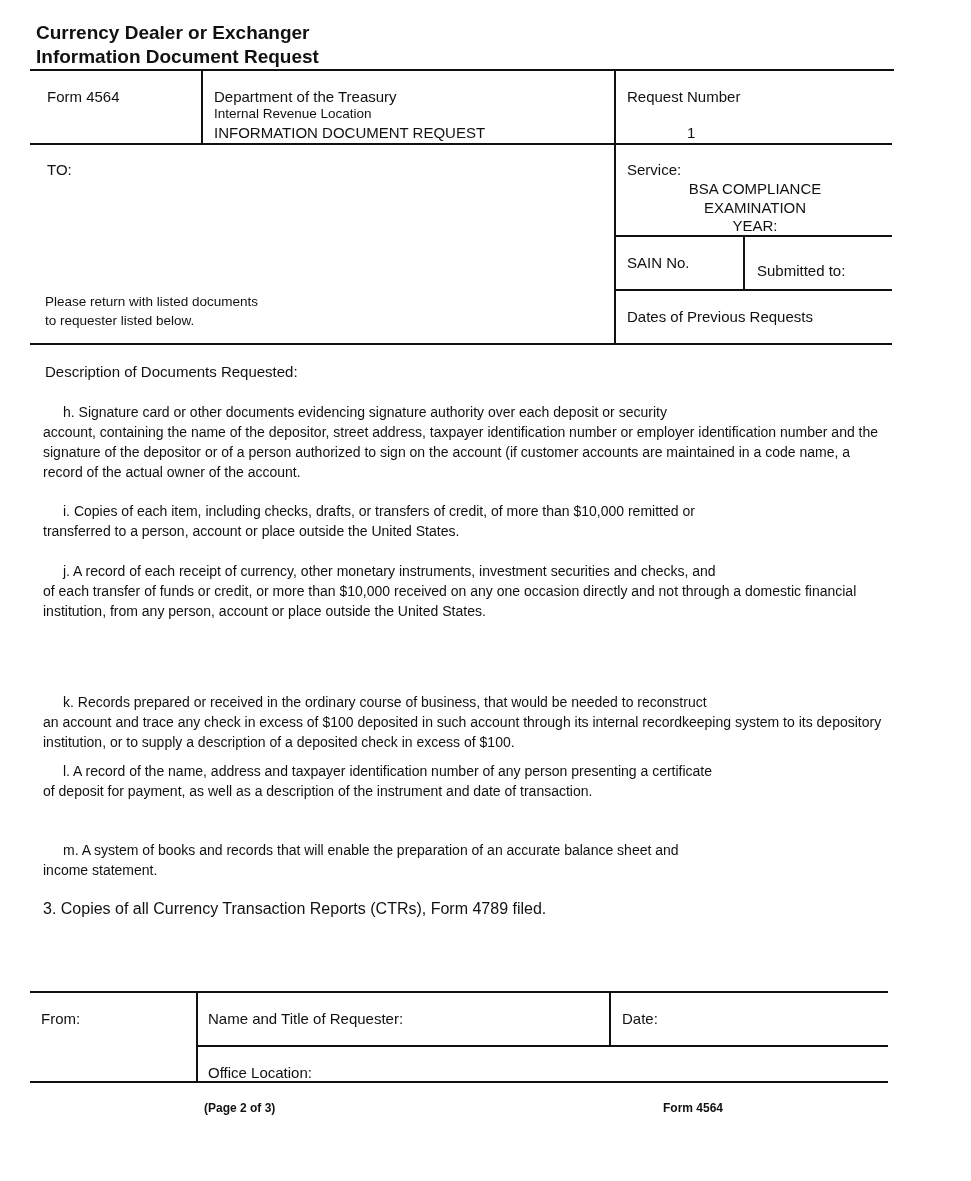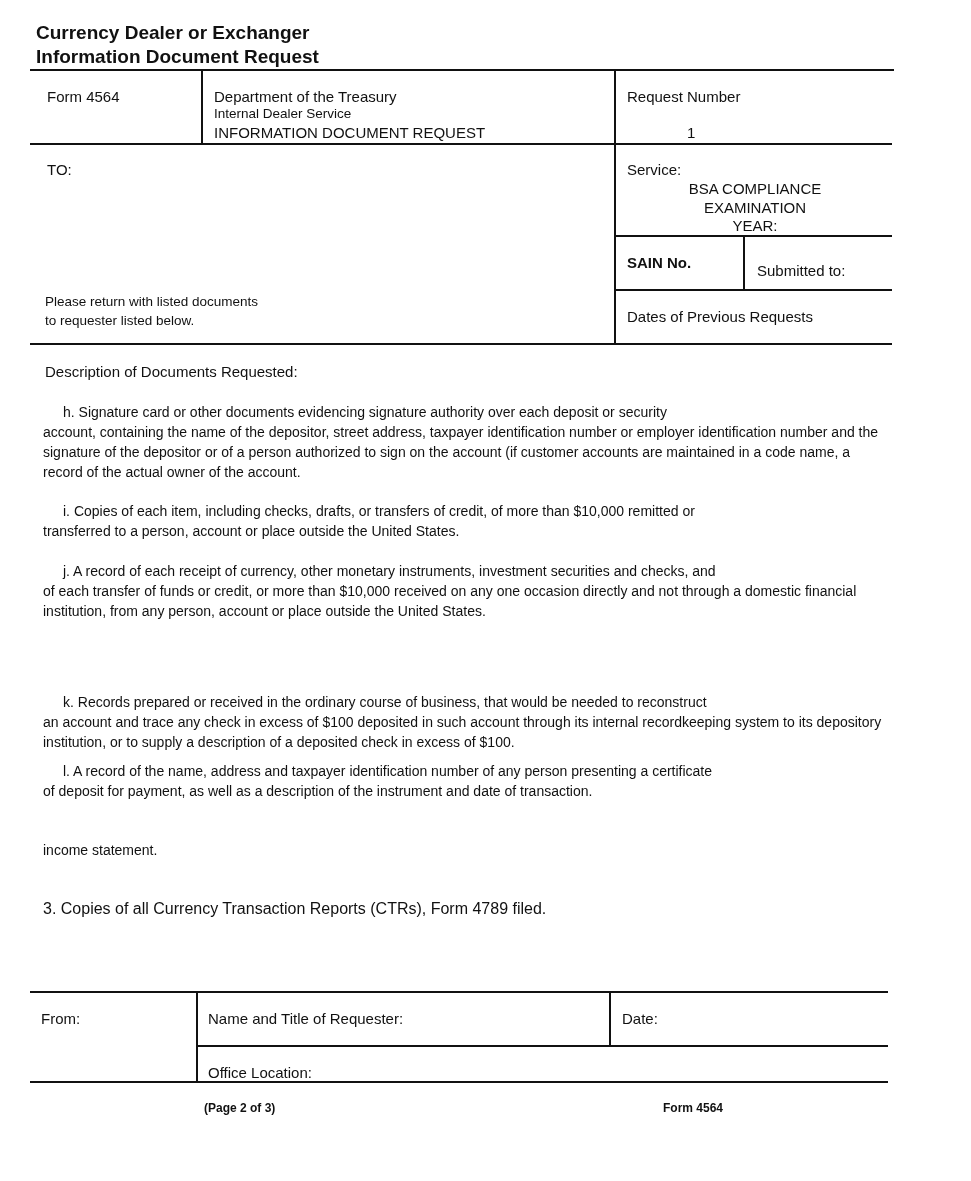--- a/index.html
+++ b/index.html
@@ -32,34 +32,34 @@
   <div class="vline" style="left:201px; top:69px; height:76px;"></div>
   <div class="vline" style="left:614px; top:69px; height:276px;"></div>
   <div class="hline" style="left:30px; top:143px; width:862px;"></div>
   <div class="hline" style="left:614px; top:235px; width:278px;"></div>
   <div class="vline" style="left:743px; top:235px; height:56px;"></div>
   <div class="hline" style="left:614px; top:289px; width:278px;"></div>
   <div class="hline" style="left:30px; top:343px; width:862px;"></div>
 
   <div class="t" style="left:47px; top:88px;">Form 4564</div>
   <div class="t" style="left:214px; top:88px;">Department of the Treasury</div>
-  <div class="ts" style="left:214px; top:106px;">Internal Dealer Service</div>
+  <div class="ts" style="left:214px; top:106px;">Internal Revenue Location</div>
   <div class="t" style="left:214px; top:124px;">INFORMATION DOCUMENT REQUEST</div>
 
   <div class="t" style="left:627px; top:88px;">Request Number</div>
   <div class="t" style="left:687px; top:124px;">1</div>
 
   <div class="t" style="left:47px; top:161px;">TO:</div>
 
   <div class="t" style="left:627px; top:161px;">Service:</div>
   <div class="t center" style="left:660px; width:190px; top:180px;">BSA COMPLIANCE</div>
   <div class="t center" style="left:660px; width:190px; top:199px;">EXAMINATION</div>
   <div class="t center" style="left:660px; width:190px; top:217px;">YEAR:</div>
 
-  <div class="t" style="left:627px; top:254px;font-weight:bold;">SAIN No.</div>
+  <div class="t" style="left:627px; top:254px;">SAIN No.</div>
   <div class="t" style="left:757px; top:262px;">Submitted to:</div>
 
   <div class="ts" style="left:45px; top:294px;">Please return with listed documents</div>
   <div class="ts" style="left:45px; top:313px;">to requester listed below.</div>
 
   <div class="t" style="left:627px; top:308px;">Dates of Previous Requests</div>
 </div>
 
 <div class="t" style="left:45px; top:363px;">Description of Documents Requested:</div>
 
@@ -82,20 +82,21 @@
   <div class="first">k. Records prepared or received in the ordinary course of business, that would be needed to reconstruct</div>
   <div>an account and trace any check in excess of $100 deposited in such account through its internal recordkeeping system to its depository institution, or to supply a description of a deposited check in excess of $100.</div>
 </div>
 
 <div class="para" style="top:761px;">
   <div class="first">l. A record of the name, address and taxpayer identification number of any person presenting a certificate</div>
   <div>of deposit for payment, as well as a description of the instrument and date of transaction.</div>
 </div>
 
 <div class="para" style="top:840px;">
+  <div class="first">m. A system of books and records that will enable the preparation of an accurate balance sheet and</div>
   <div>income statement.</div>
 </div>
 
 <div class="t" style="left:43px; top:900px; font-size:16px;">3. Copies of all Currency Transaction Reports (CTRs), Form 4789 filed.</div>
 
 <div>
   <div class="hline" style="left:30px; top:991px; width:858px;"></div>
   <div class="vline" style="left:196px; top:991px; height:92px;"></div>
   <div class="vline" style="left:609px; top:991px; height:56px;"></div>
   <div class="hline" style="left:196px; top:1045px; width:692px;"></div>

